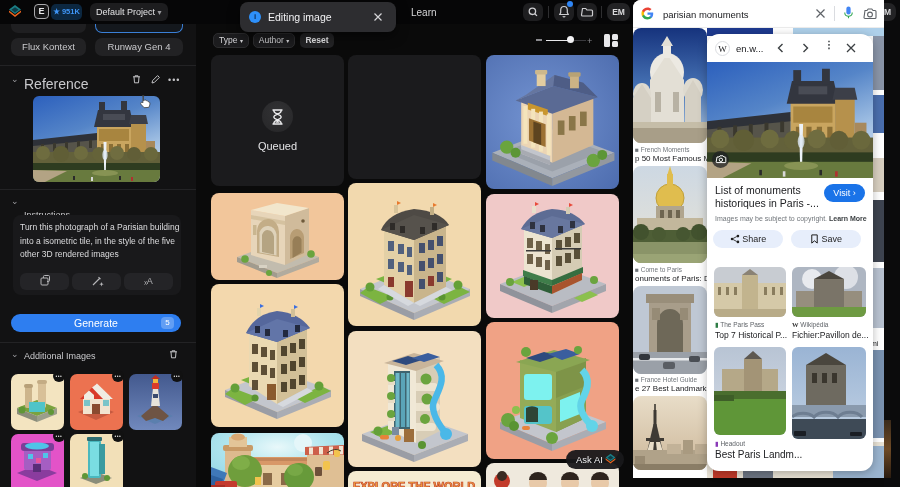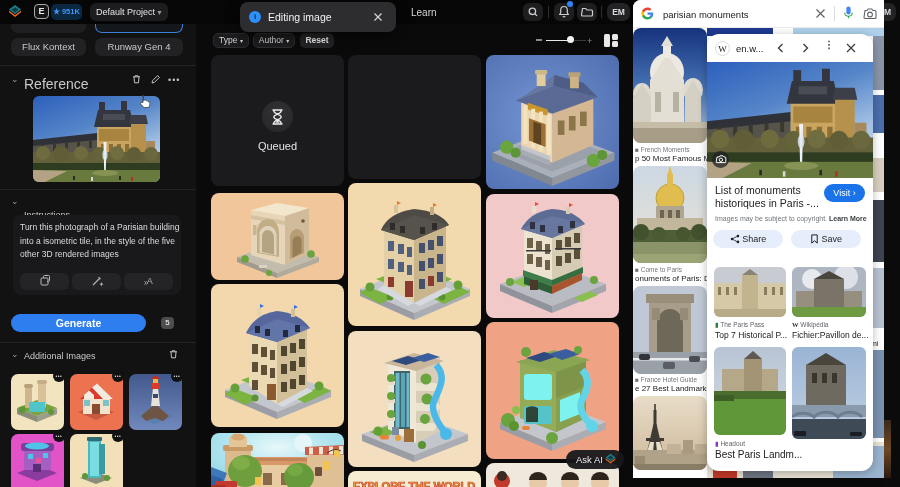--- a/index.html
+++ b/index.html
@@ -149,21 +149,21 @@
       </svg>
   </div>
   <div class="abs" style="z-index:7;left:72px;top:273px;width:49px;height:17px;background:#242427;border-radius:6px;">
     <svg width="49" height="17" viewBox="0 0 49 17">
         <path d="M21 12 l7-7 M26.5 4.2 l2 2" stroke="#b5b5b8" stroke-width="1.2"></path>
         <path d="M29.5 9 l.6 1.6 1.6.6 -1.6.6 -.6 1.6 -.6-1.6 -1.6-.6 1.6-.6 Z" fill="#b5b5b8"></path>
       </svg>
   </div>
   <div class="abs" style="z-index:7;left:124px;top:273px;width:49px;height:17px;background:#242427;border-radius:6px;color:#b5b5b8;font-size:8px;text-align:center;line-height:17px;">ₓ<span style="font-size:9px;">A</span></div>
 
-  <div class="abs" style="z-index:6;left:11px;top:314px;width:135px;height:18px;background:#2e7ef0;border-radius:9px;color:#fff;font-size:10.5px;font-weight:bold;text-align:center;line-height:18px;">Generate</div>
+  <div class="abs" style="z-index:6;left:11px;top:314px;width:170px;height:18px;background:#2e7ef0;border-radius:9px;color:#fff;font-size:10.5px;font-weight:normal;text-align:center;line-height:18px;">Generate</div>
   <div class="abs" style="z-index:7;left:161px;top:317px;width:13px;height:12px;background:rgba(255,255,255,.25);border-radius:4px;color:#fff;font-size:8px;text-align:center;line-height:12px;">5</div>
 
   <div class="abs" style="z-index:6;left:0px;top:342px;width:196px;height:1px;background:#232325;"></div>
 
   <div class="abs" style="z-index:6;left:11px;top:349px;color:#9d9da1;font-size:9px;">⌄</div>
   <div class="abs" style="z-index:6;left:24px;top:351px;color:#c9c9cc;font-size:9px;">Additional Images</div>
   <div class="abs" style="z-index:6;left:167px;top:348px;width:13px;height:13px;">
     <svg width="13" height="13" viewBox="0 0 13 13">
         <path d="M3 3.8 h7 M5 3.8 v-1 h3 v1 M4 3.8 l.5 6 h4 l.5 -6" fill="none" stroke="#c2c2c5" stroke-width="1"></path>
       </svg>

